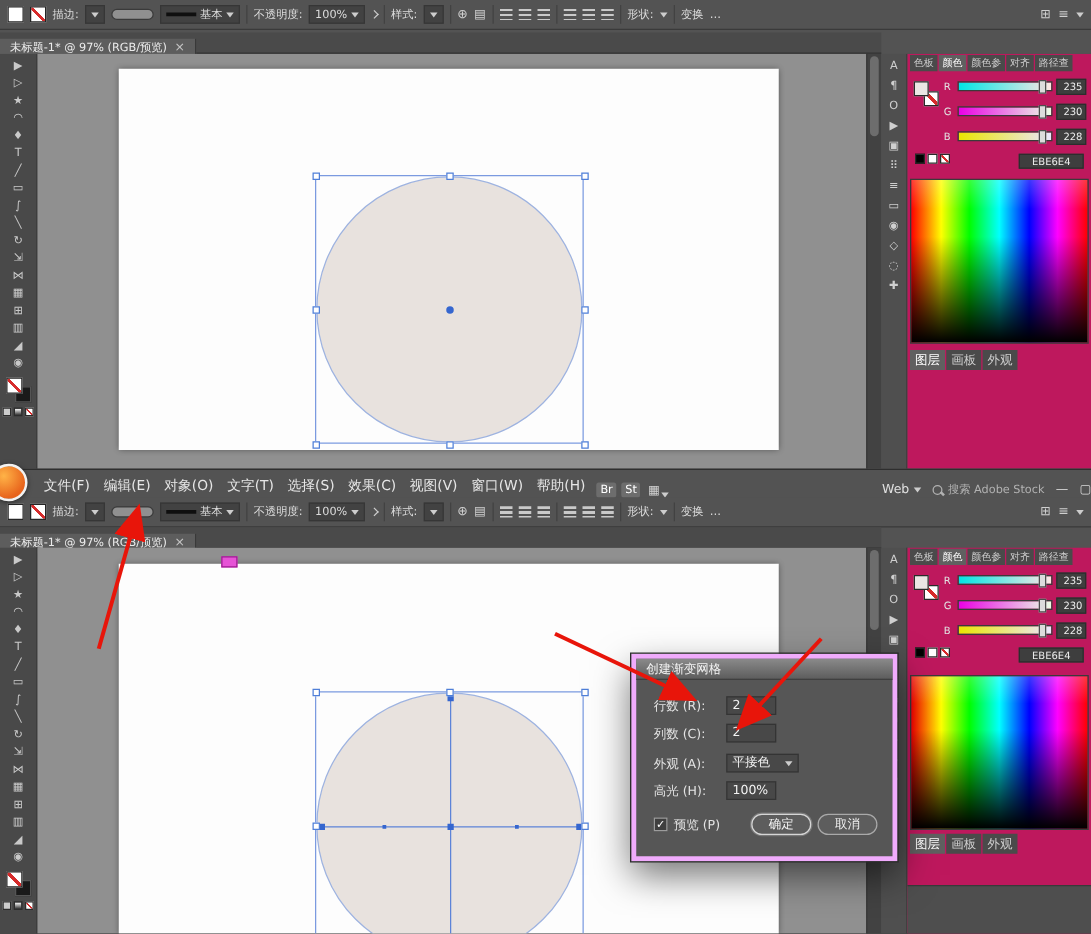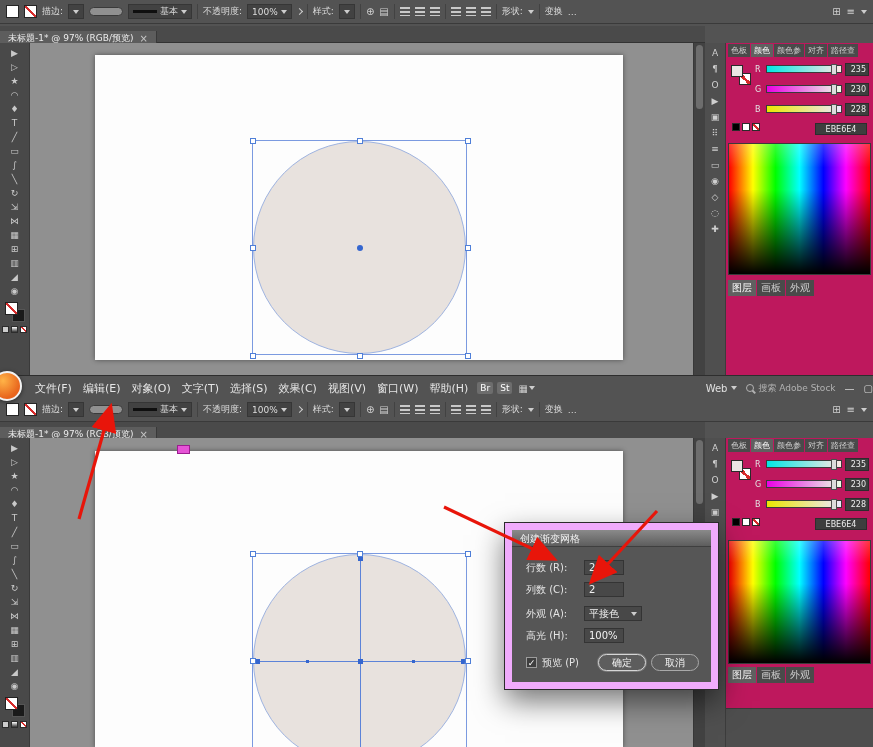--- a/index.html
+++ b/index.html
@@ -4,21 +4,21 @@
 <style>
   * { margin:0; padding:0; box-sizing:border-box; }
   html,body { background:#2b2b2b; }
   .page { position:relative; width:873px; height:747px; overflow:hidden; background:#535353;
           font-family:"DejaVu Sans","Liberation Sans",sans-serif; color:#ddd; }
   .shot { position:absolute; left:0; width:873px; background:#535353; }
   .shot-top { top:0; height:375px; }
   .shot-bottom { top:375px; height:372px; border-top:1px solid #2e2e2e; }
 
   
-  .menubar { position:absolute; left:0; right:0; top:2px; height:20px; display:flex; align-items:center;
+  .menubar { position:absolute; left:0; right:0; top:2px; height:20px; display:flex; align-items:flex-end;
              gap:1px; padding-left:30px; font-size:11px; color:#e6e6e6; }
   .menu-item { padding:2px 5px; cursor:default; }
   .badge { background:#6d6d6d; color:#fff; font-size:9px; padding:1px 3px; border-radius:2px; margin-left:3px; }
   .arr-icon { font-size:10px; color:#cfcfcf; margin-left:5px; }
   .menubar-right { margin-left:auto; display:flex; align-items:center; gap:9px; }
   .ws-switch { display:flex; align-items:center; gap:4px; font-size:10px; color:#e0e0e0; }
   .search-box { display:flex; align-items:center; gap:4px; font-size:9px; color:#b2b2b2; }
   .mag-icon { width:8px; height:8px; border:1.5px solid #b2b2b2; border-radius:50%; position:relative; }
   .mag-icon::after { content:""; position:absolute; width:4px; height:1.5px; background:#b2b2b2;
                      transform:rotate(45deg); right:-3px; bottom:-1px; }
@@ -145,21 +145,21 @@
   .eye-icon { width:11px; height:7px; border:1px solid #d0d0d0; border-radius:50%; position:relative; }
   .eye-icon::after { content:""; position:absolute; left:3px; top:1px; width:3px; height:3px; border-radius:50%; background:#d0d0d0; }
   .expander { width:5px; height:5px; border-right:1.5px solid #c9c9c9; border-top:1.5px solid #c9c9c9; transform:rotate(45deg); }
   .layer-thumb { width:16px; height:12px; background:#fff; border:1px solid #999;
                  background-image:radial-gradient(circle at 50% 50%, #d8d2ce 0 30%, transparent 32%); }
   .target-circle { margin-left:auto; width:8px; height:8px; border:1px solid #c9c9c9; border-radius:50%; }
   .panel-footer { position:absolute; top:270px; left:0; right:0; bottom:0; background:#4e4e4e; border-top:1px solid #3a3a3a; }
 
   
   .dialog { position:absolute; left:505px; top:85px; width:213px; height:166px; background:#565656;
-            border:7px solid #f0abfc; outline:1px solid #2b2b2b; box-shadow:0 12px 28px rgba(0,0,0,.55); z-index:6; }
+            border:4px solid #f0abfc; outline:1px solid #2b2b2b; box-shadow:0 12px 28px rgba(0,0,0,.55); z-index:6; }
   .dlg-title { height:17px; background:linear-gradient(#8a8a8a,#5d5d5d); color:#f2f2f2; font-size:10px;
                line-height:17px; padding-left:8px; border-bottom:1px solid #3f3f3f; }
   .dlg-row { position:absolute; left:14px; display:flex; align-items:center; gap:4px; font-size:10px; color:#e4e4e4; }
   .dlg-label { width:54px; }
   .dlg-input { width:40px; height:15px; background:#484848; border:1px solid #343434; color:#f2f2f2;
                font-size:10px; line-height:13px; padding-left:4px; }
   .dlg-select { min-width:58px; height:15px; background:#484848; border:1px solid #343434; color:#f2f2f2;
                 font-size:10px; line-height:13px; display:inline-flex; align-items:center; justify-content:space-between;
                 padding:0 4px; gap:4px; }
   .dlg-bottom { position:absolute; left:14px; right:12px; top:124px; display:flex; align-items:center; gap:5px;

